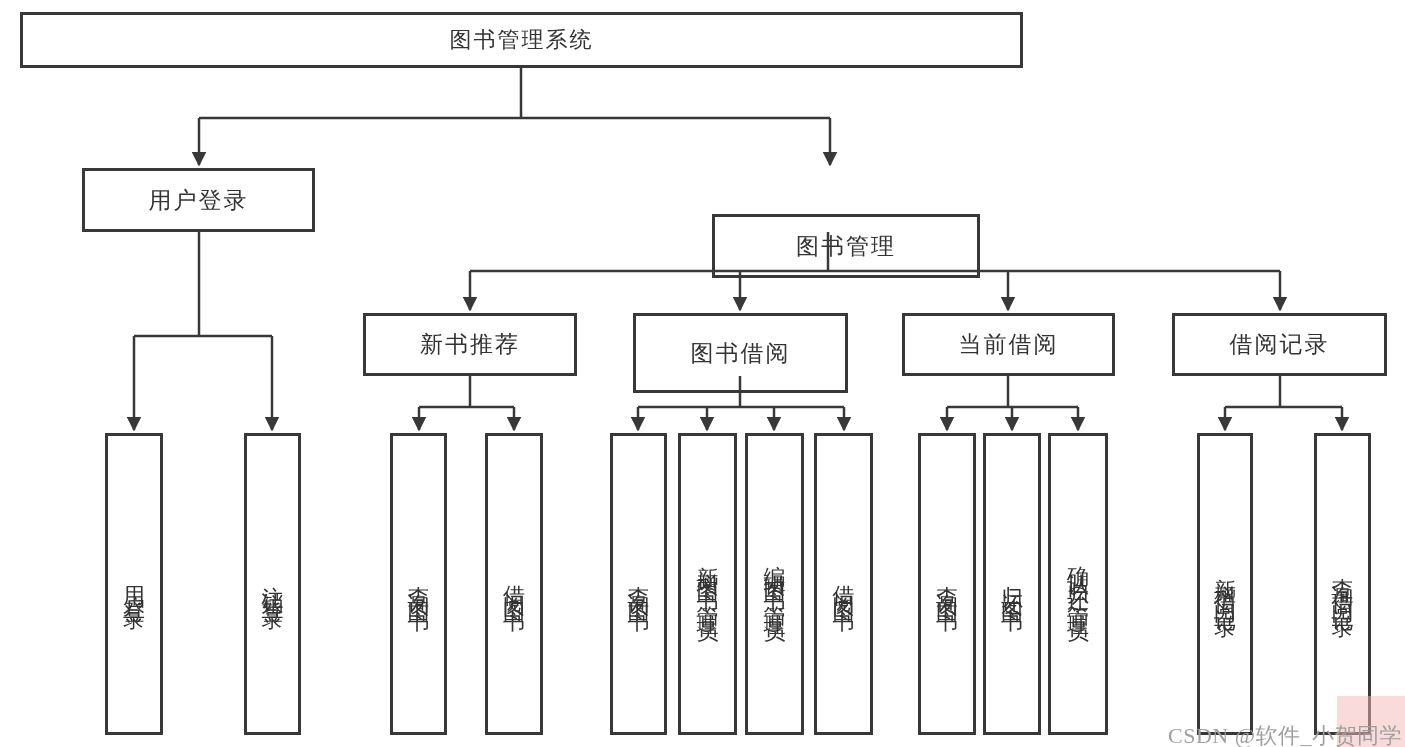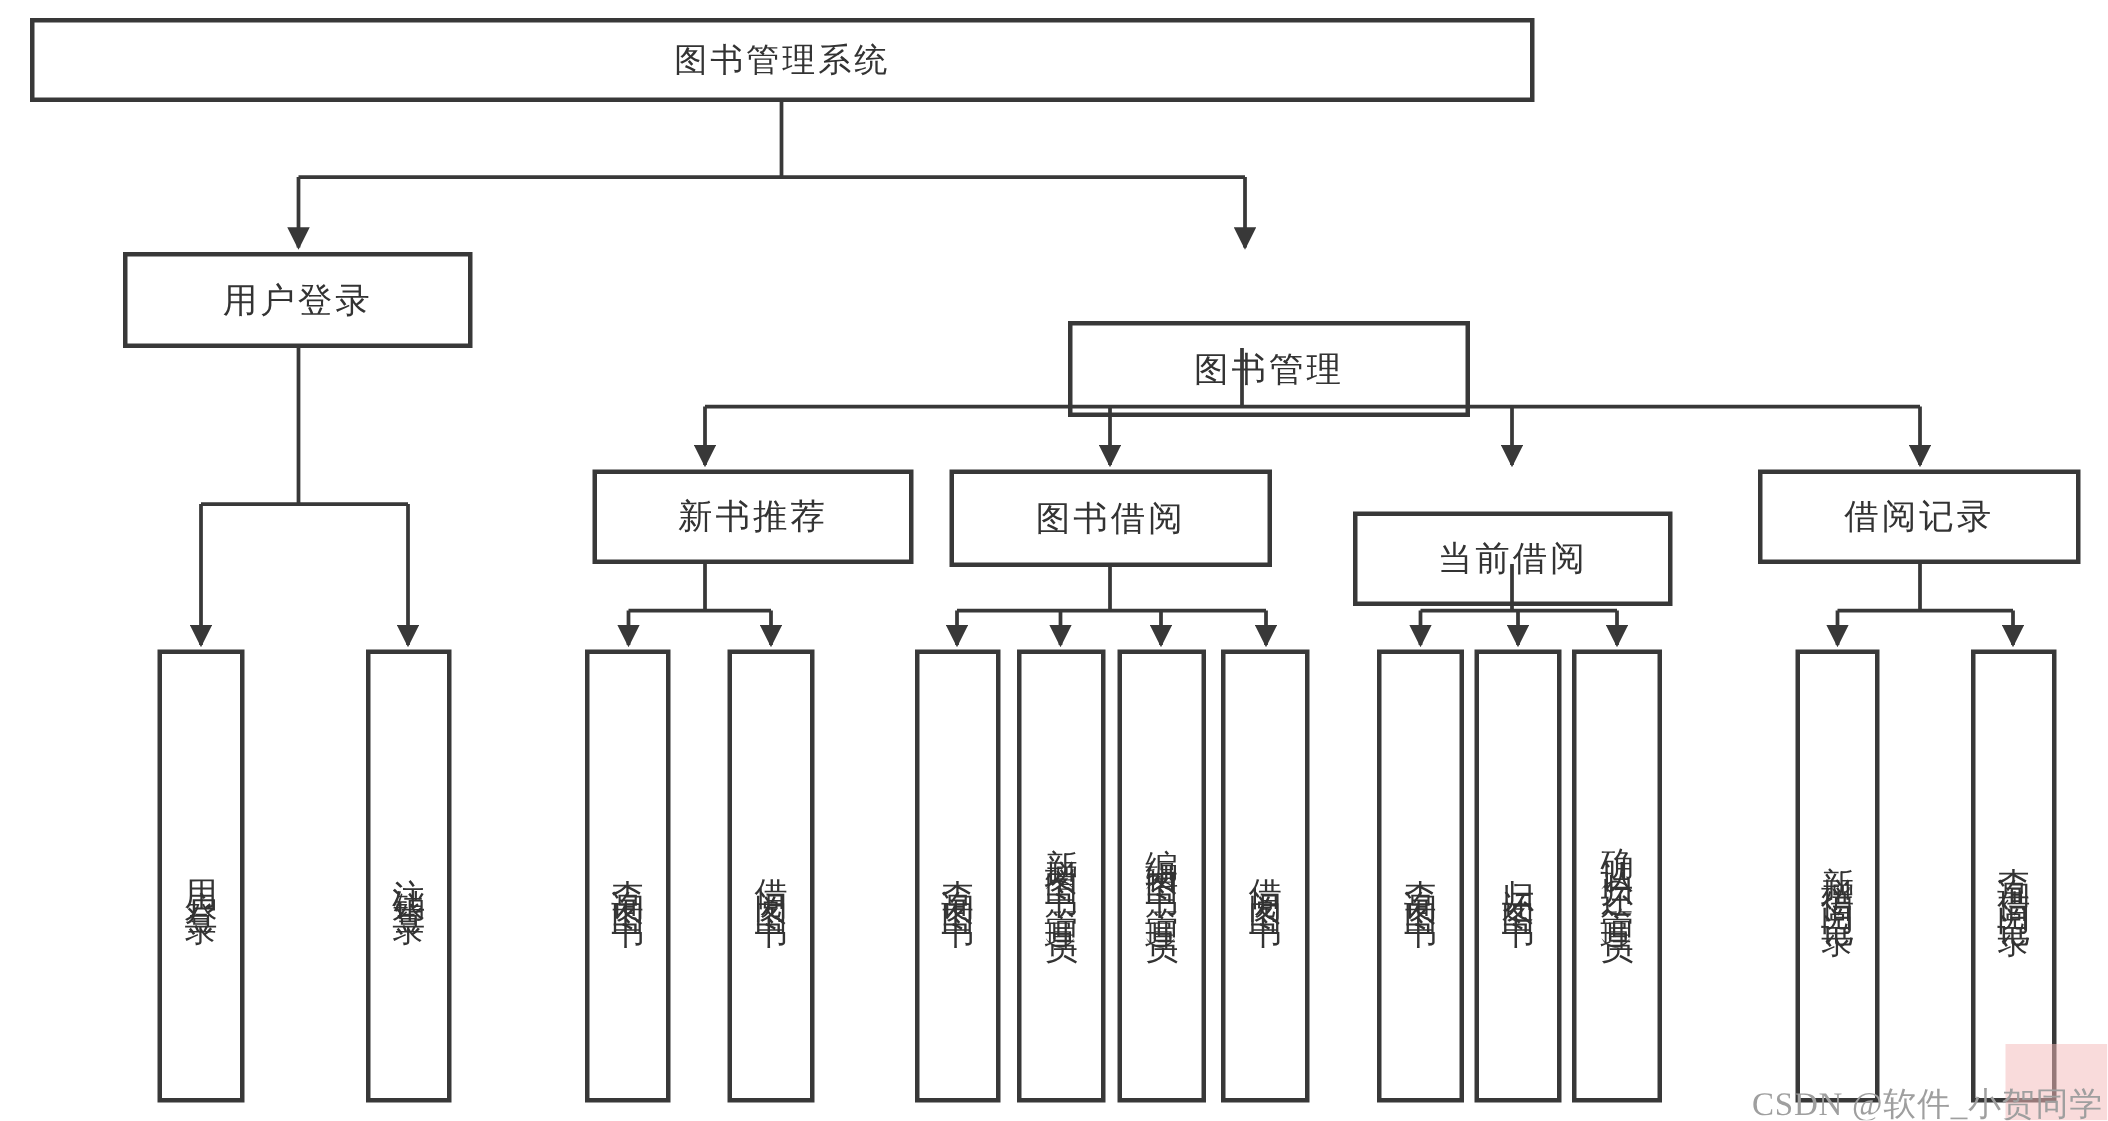--- a/index.html
+++ b/index.html
@@ -37,27 +37,27 @@
     <span class="root-label">图书管理系统</span>
   </div>
 
   <div class="box" style="left:82px; top:168px; width:233px; height:64px;">
     <span class="hlabel">用户登录</span>
   </div>
   <div class="box" style="left:712px; top:168px; width:268px; height:64px;margin-top:46px;">
     <span class="hlabel">图书管理</span>
   </div>
 
-  <div class="box" style="left:363px; top:313px; width:214px; height:63px;margin-left:32px;">
+  <div class="box" style="left:363px; top:313px; width:214px; height:63px;">
     <span class="hlabel">新书推荐</span>
   </div>
-  <div class="box" style="left:633px; top:313px; width:215px; height:65px;align-items:center;">
+  <div class="box" style="left:633px; top:313px; width:215px; height:80px;align-items:center;">
     <span class="hlabel">图书借阅</span>
   </div>
-  <div class="box" style="left:902px; top:313px; width:213px; height:63px;margin-top:28px;">
+  <div class="box" style="left:902px; top:313px; width:213px; height:63px;">
     <span class="hlabel">当前借阅</span>
   </div>
   <div class="box" style="left:1172px; top:313px; width:215px; height:63px;">
     <span class="hlabel">借阅记录</span>
   </div>
 
   <div class="box vbox" style="left:105px; top:433px; width:58px; height:302px;">
     <span class="vtext">用户登录</span>
   </div>
   <div class="box vbox" style="left:244px; top:433px; width:57px; height:302px;">

